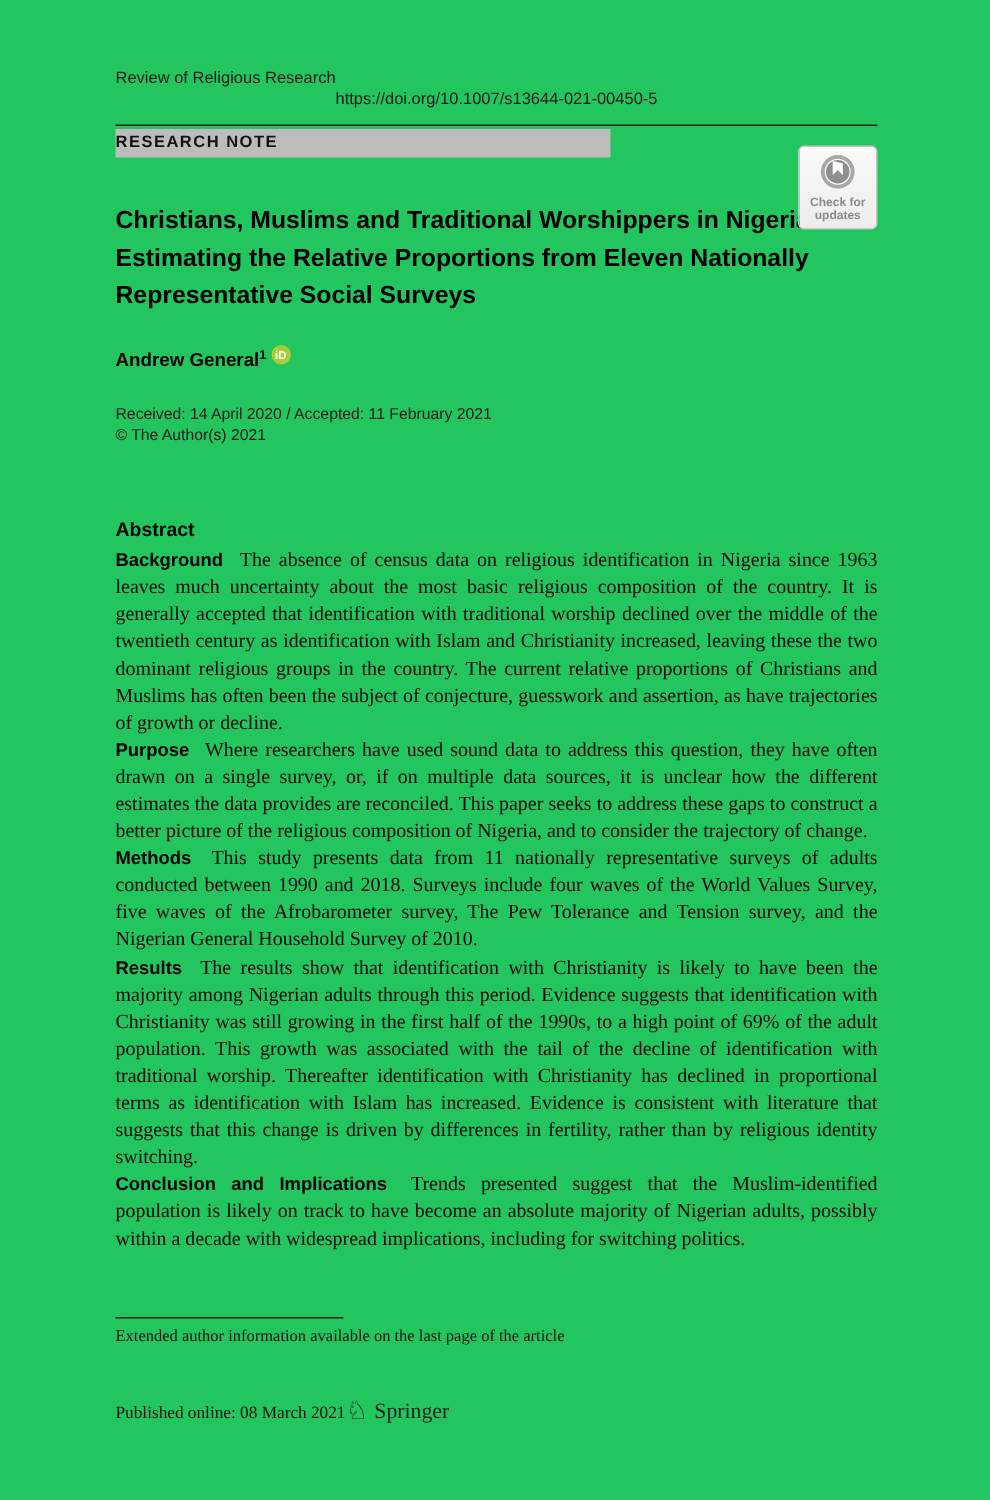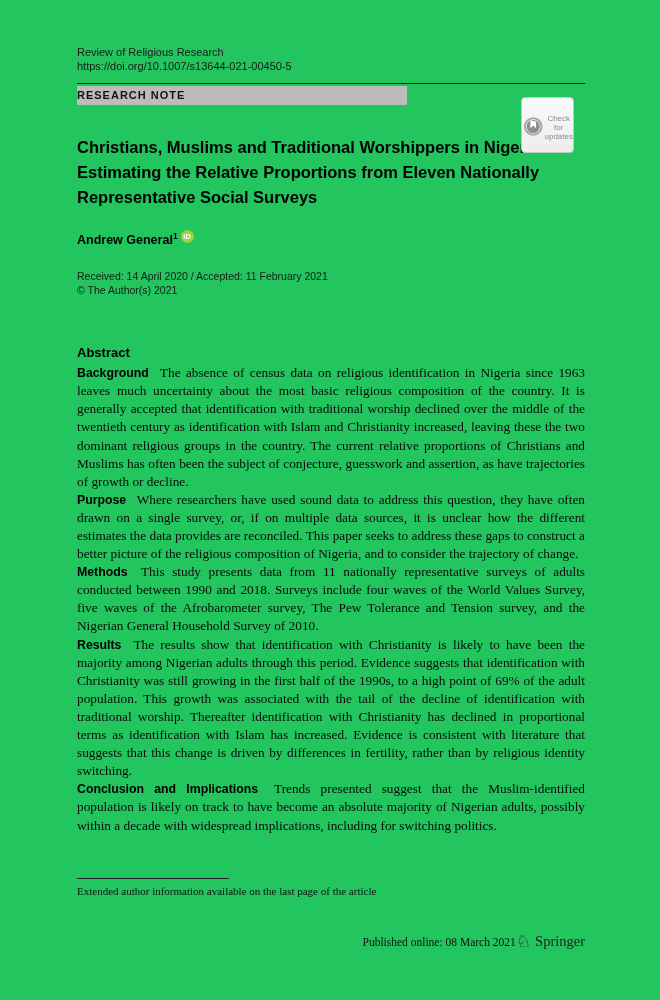--- a/index.html
+++ b/index.html
@@ -7,37 +7,38 @@
     position:relative;
     width:660px;height:1000px;
     box-sizing:border-box;
     padding:45px 75px 0 77px;
     background:#22c55e;
     font-family:"Liberation Sans",sans-serif;
     color:#111;
     overflow:hidden;
   }
   .journal{font-size:11px;line-height:14px;color:#1a1a1a;}
-  .doi{font-size:11px;line-height:14px;color:#1a1a1a;text-decoration:none;}
+  .doi{font-size:11px;line-height:14px;color:#1a1a1a;text-decoration:none;text-align:center;}
   .rule{margin-top:10px;border-top:1.6px solid #222;}
   .banner{
     margin-top:2px;
     width:330px;height:19px;line-height:19px;
     background:var(--banner-bg,#bcbcbc);
     font-size:11px;font-weight:bold;letter-spacing:1px;
     padding-left:0;box-sizing:border-box;color:#111;
   }
   .check-badge{
-    position:absolute;top:97px;right:86px;
+    position:absolute;top:97px;right:75px;
     width:53px;height:56px;
     background:linear-gradient(#fafafa,#ededed);
     border:1px solid #c6c6c6;border-radius:4px;
-    display:flex;flex-direction:row;align-items:center;
+    display:flex;flex-direction:column;align-items:center;
     padding-top:3px;box-sizing:border-box;
     cursor:pointer;
+    font-weight:bold;
   }
   .check-text{font-size:8px;line-height:9px;color:#8a8a8a;text-align:center;margin-top:2px;}
   .check-text span{display:block;}
   .title{
     margin:30px 0 0 0;
     font-size:16.5px;font-weight:bold;line-height:25px;color:#000;
   }
   .author-line{margin-top:20px;font-size:12.5px;font-weight:bold;color:#000;}
   .author-line sup{font-size:8.5px;font-weight:bold;}
   .orcid{
@@ -58,21 +59,21 @@
   .abs-label{
     font-family:"Liberation Sans",sans-serif;
     font-size:12.3px;font-weight:bold;
     margin-right:6px;color:#000;
   }
   .footnote{position:absolute;left:77px;top:878px;width:506px;}
   .fn-rule{width:152px;border-top:1.3px solid #222;margin-bottom:6px;}
   .fn-text{font-family:"Liberation Serif",serif;font-size:11px;color:#111;}
   .bottom-row{
     position:absolute;left:77px;right:75px;top:933px;
-    display:flex;justify-content:flex-end;align-items:center;margin-left:12px;
+    display:flex;justify-content:flex-start;align-items:center;
   }
   .published{font-family:"Liberation Serif",serif;font-size:11.5px;color:#111;}
   .springer{display:flex;align-items:center;color:#222;}
   .knight{font-family:"DejaVu Sans",sans-serif;font-size:17px;line-height:17px;margin-right:4px;}
   .springer-word{font-family:"Liberation Serif",serif;font-size:14.5px;}
 </style>
 </head>
 <body>
 
 <div class="page">

